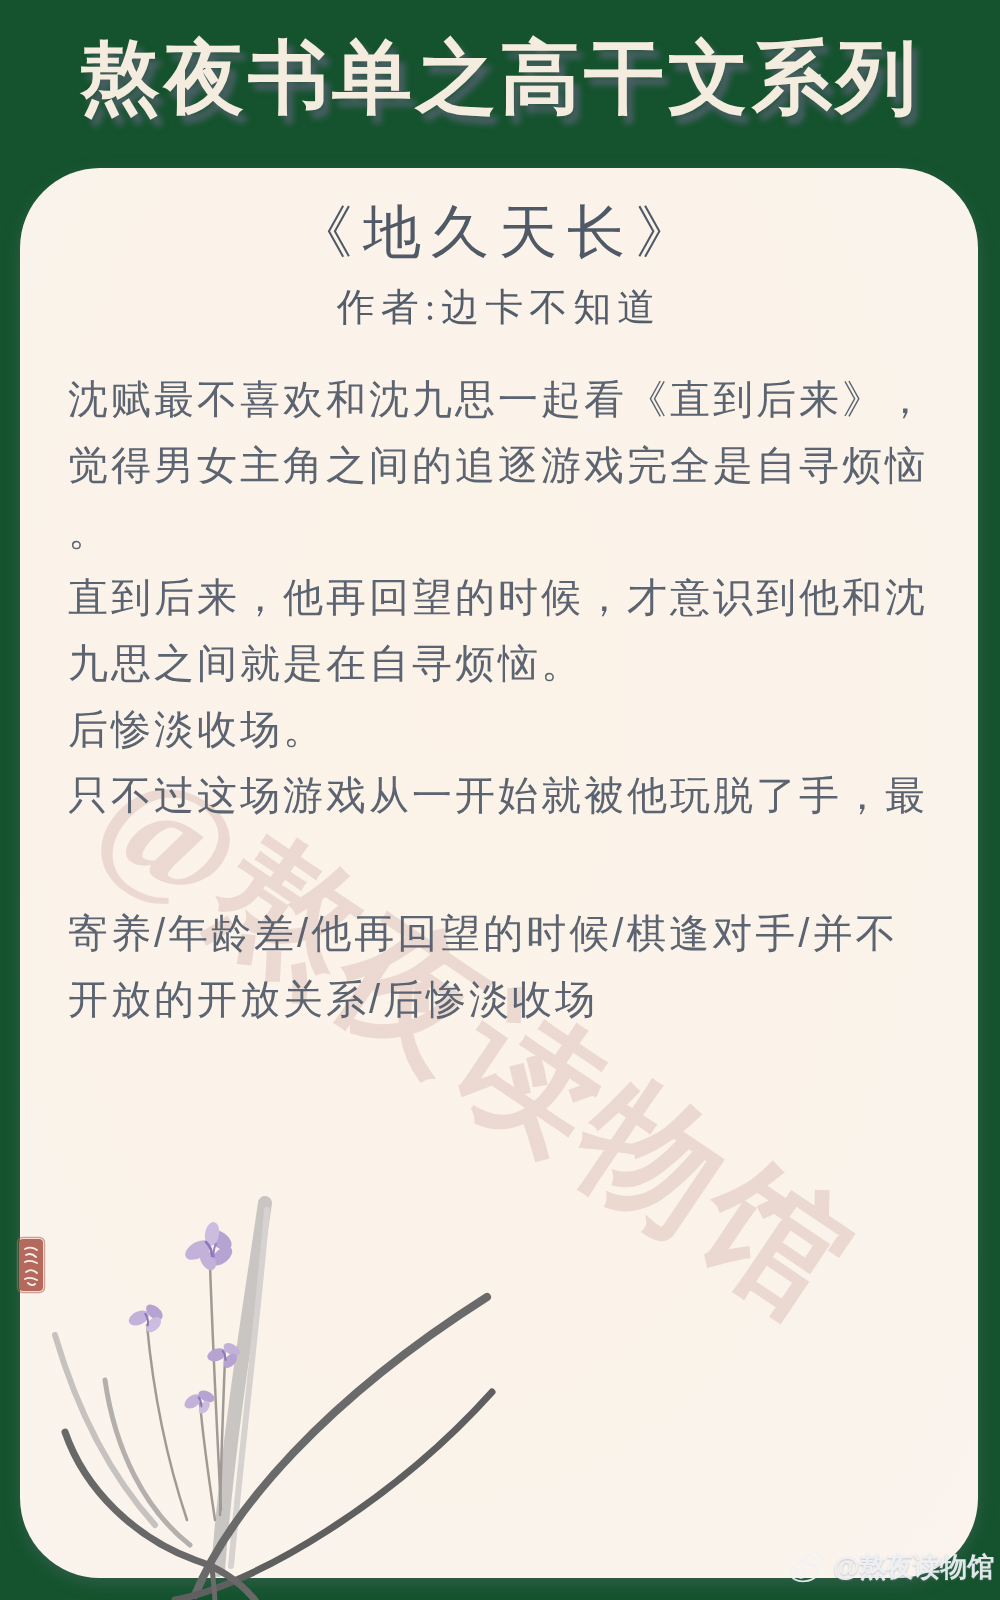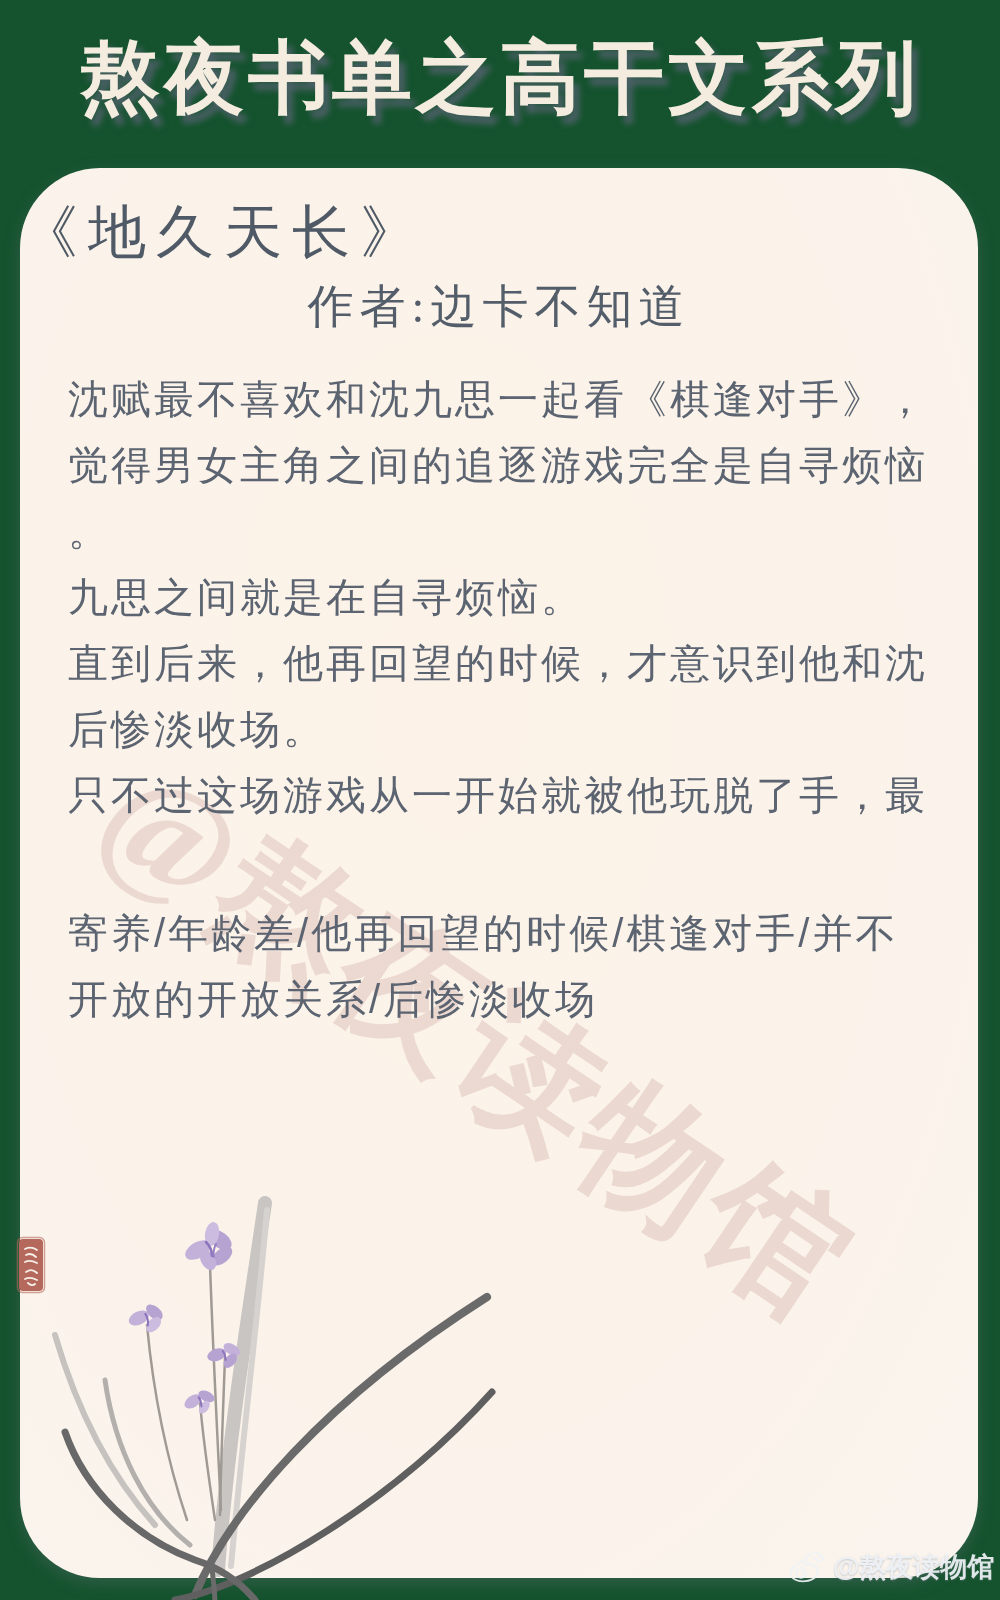--- a/index.html
+++ b/index.html
@@ -42,31 +42,31 @@
     font-size:140px;
     letter-spacing:6px;
     white-space:nowrap;
     color:rgba(222,195,188,0.55);
     z-index:1;
     pointer-events:none;
   }
   .card-content { position:relative; z-index:2; }
   .book-title {
     margin-top:30px;
-    text-align:left;
+    text-align:center;
     font-family:"Liberation Serif","DejaVu Serif",serif;
     font-size:58px; line-height:70px;
     letter-spacing:10px;
     color:#4f5a66;
   }
   .author-line {
     margin-top:12px;
     text-align:center;
     font-family:"Liberation Serif","DejaVu Serif",serif;
-    font-size:46px; line-height:54px;
+    font-size:38px; line-height:54px;
     letter-spacing:6px;
     color:#545e6a;
   }
   .synopsis {
     margin:32px 46px 0 48px;
     font-size:40px;
     line-height:66px;
     letter-spacing:3px;
     color:#5b6470;
   }
@@ -110,25 +110,25 @@
 <div class="page">
 
   <div class="header-title">熬夜书单之高干文系列</div>
 
   <div class="card">
     <div class="diagonal-watermark">@熬夜读物馆</div>
     <div class="card-content">
       <div class="book-title">《地久天长》</div>
       <div class="author-line">作者:边卡不知道</div>
       <div class="synopsis">
-          <div class="t-line">沈赋最不喜欢和沈九思一起看《棋逢对手》，</div>
+          <div class="t-line">沈赋最不喜欢和沈九思一起看《直到后来》，</div>
           <div class="t-line">觉得男女主角之间的追逐游戏完全是自寻烦恼</div>
           <div class="t-line">。</div>
+          <div class="t-line">直到后来，他再回望的时候，才意识到他和沈</div>
           <div class="t-line">九思之间就是在自寻烦恼。</div>
-          <div class="t-line">直到后来，他再回望的时候，才意识到他和沈</div>
           <div class="t-line">后惨淡收场。</div>
           <div class="t-line">只不过这场游戏从一开始就被他玩脱了手，最</div>
         </div>
       <div class="tags">
           <div class="t-line">寄养/年龄差/他再回望的时候/棋逢对手/并不</div>
           <div class="t-line">开放的开放关系/后惨淡收场</div>
         </div>
     </div>
   </div>
 

